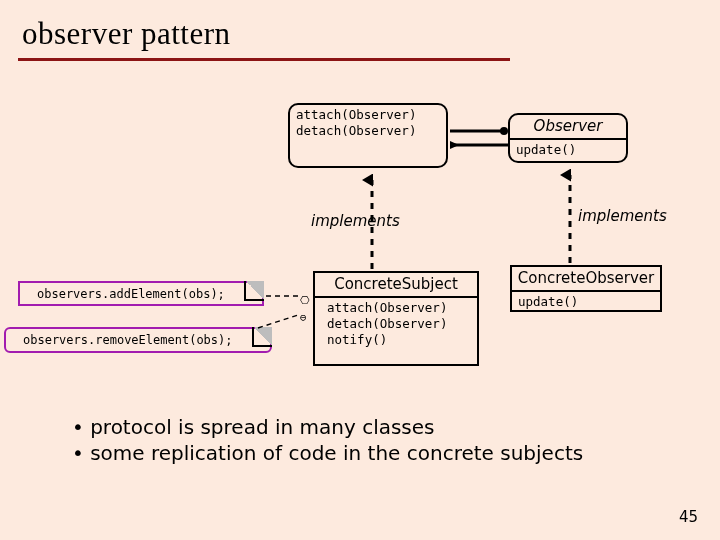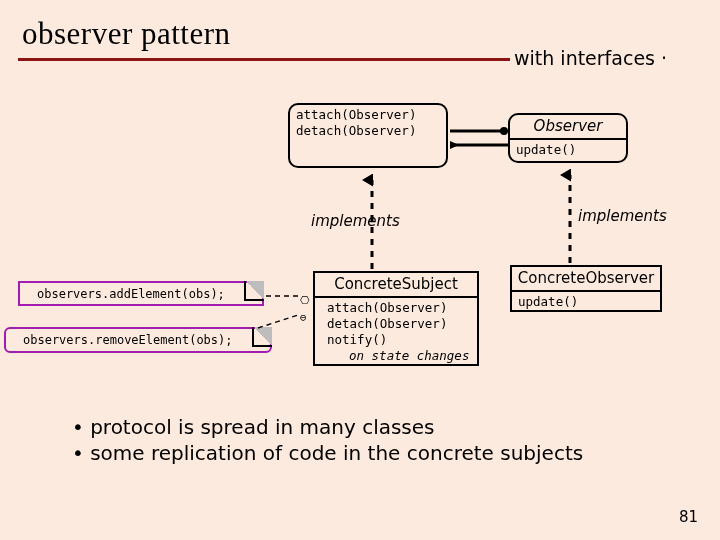--- a/index.html
+++ b/index.html
@@ -170,21 +170,20 @@
     color: #000;
   }
 </style>
 </head>
 <body>
 
 <div id="slide">
 
   <div class="title">observer pattern</div>
   <div class="title-rule"></div>
-  <div class="subtitle">with interfaces ·</div>
 
   <div class="uml rounded" id="box-subject">
     <div class="members">
       <div class="m">attach(Observer)</div>
       <div class="m">detach(Observer)</div>
     </div>
   </div>
 
   <div class="uml rounded" id="box-observer">
     <div class="cname ital">Observer</div>
@@ -192,21 +191,20 @@
       <div class="m">update()</div>
     </div>
   </div>
 
   <div class="uml" id="box-concrete-subject">
     <div class="cname">ConcreteSubject</div>
     <div class="members">
       <div class="m">attach(Observer)</div>
       <div class="m">detach(Observer)</div>
       <div class="m">notify()</div>
-      <div class="m note-ital">on state changes</div>
     </div>
   </div>
   <div class="anchor" id="anchor-attach">⎔</div>
   <div class="anchor" id="anchor-detach">⊖</div>
 
   <div class="uml" id="box-concrete-observer">
     <div class="cname">ConcreteObserver</div>
     <div class="members">
       <div class="m">update()</div>
     </div>
@@ -247,15 +245,15 @@
 
     <line x1="266" y1="296" x2="298" y2="296" stroke="#000" stroke-width="1.4" stroke-dasharray="5,4"></line>
     <line x1="258" y1="328" x2="298" y2="315" stroke="#000" stroke-width="1.4" stroke-dasharray="5,4"></line>
   </svg>
 
   <div class="bullets">
     <div>• protocol is spread in many classes</div>
     <div>• some replication of code in the concrete subjects</div>
   </div>
 
-  <div class="pageno">81</div>
+  <div class="pageno">45</div>
 
 </div>
 
 </body></html>

